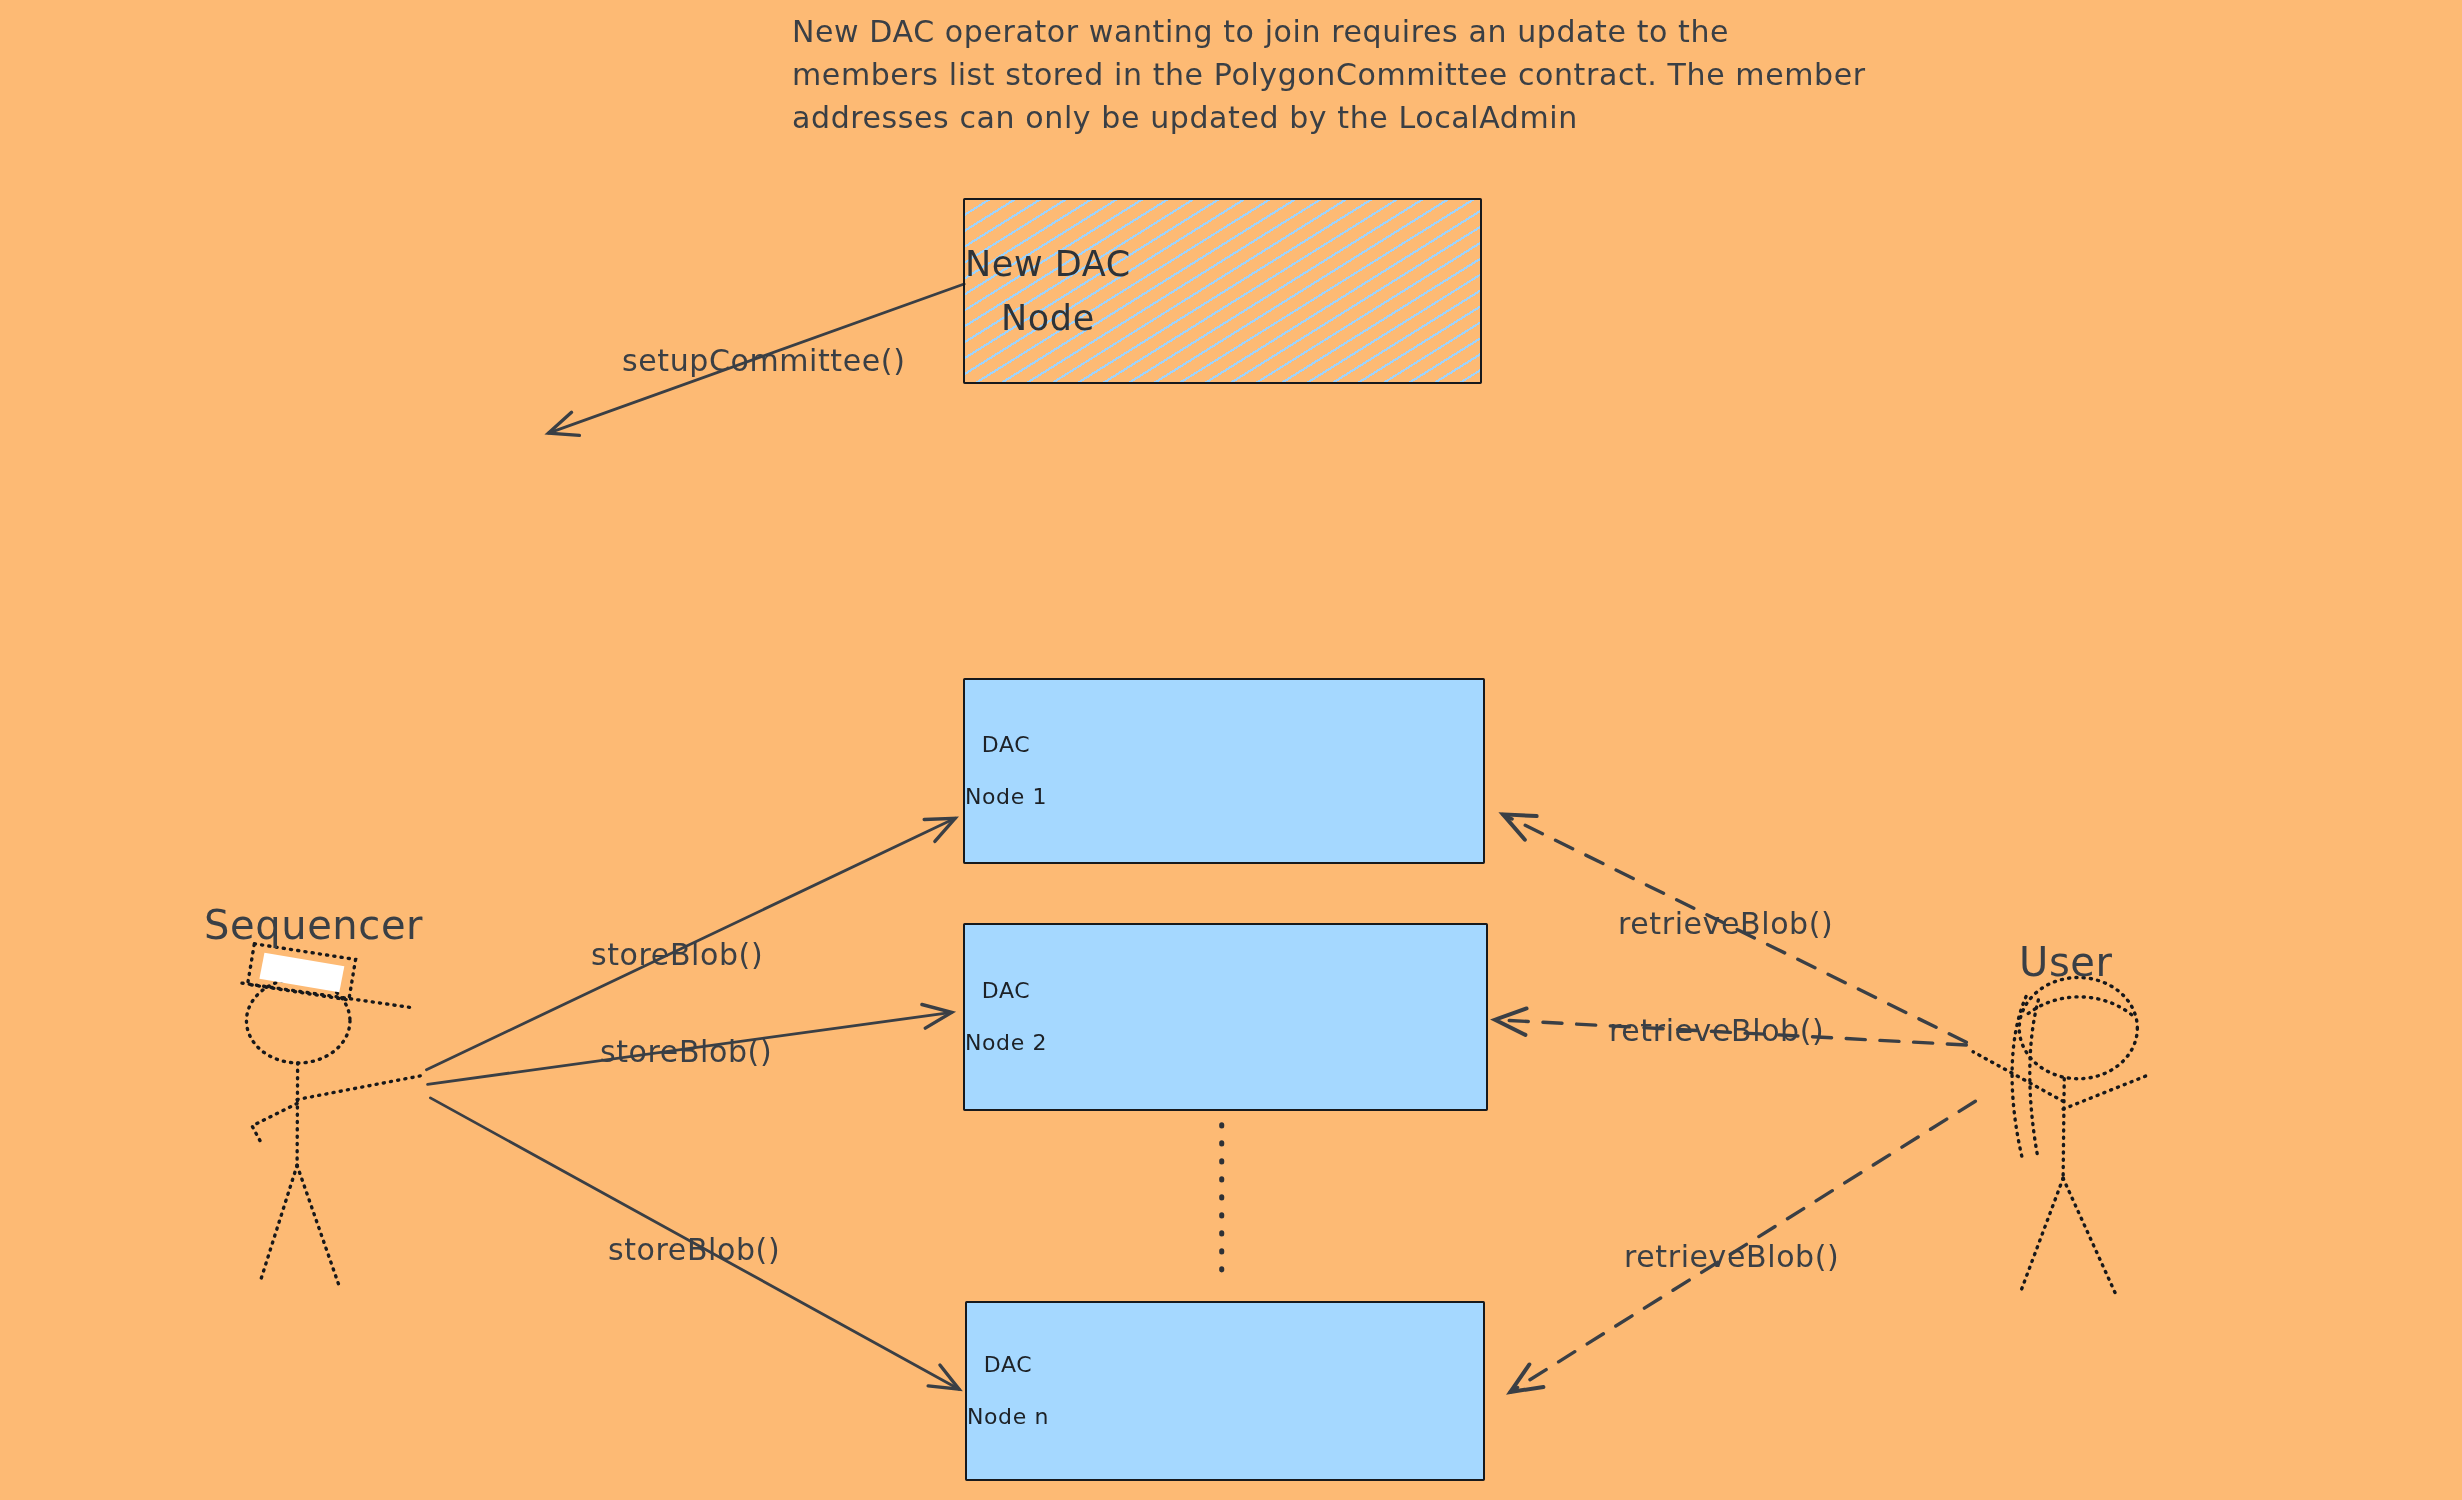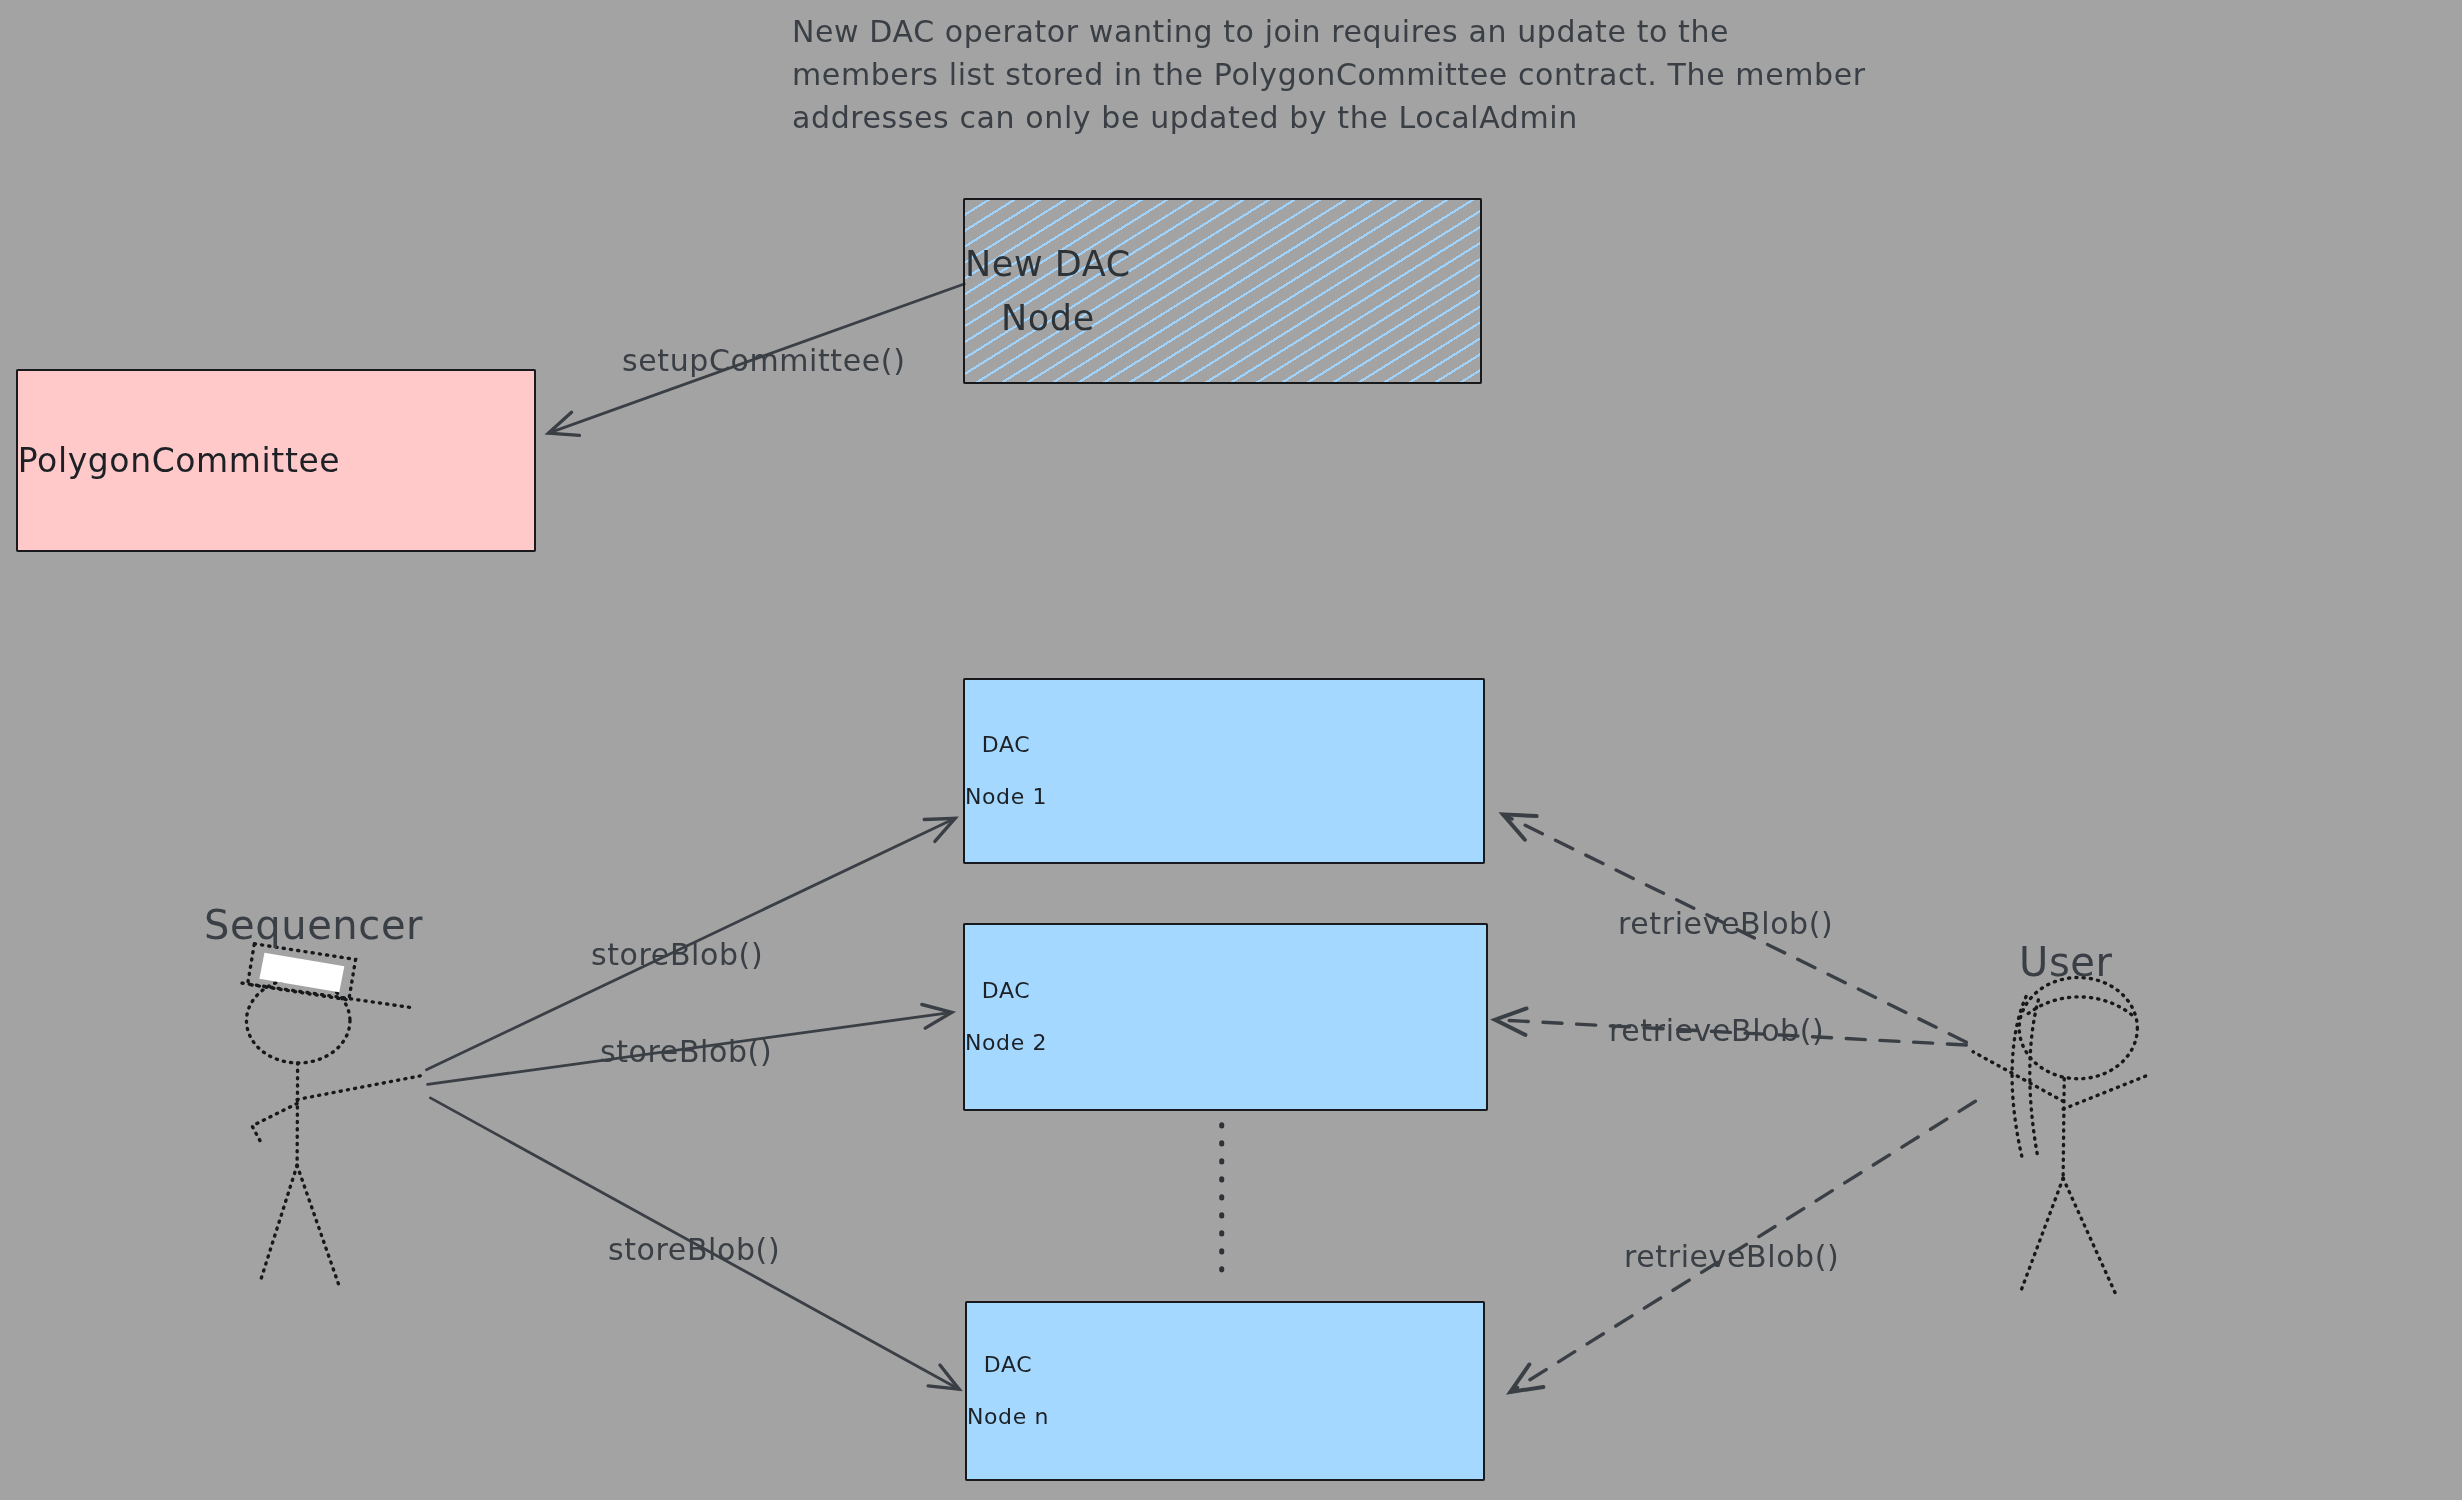--- a/index.html
+++ b/index.html
@@ -1,19 +1,19 @@
 <!DOCTYPE html>
 <html style="font-size:9px"><head>
 <meta charset="utf-8">
 <style>
   html,body{margin:0;padding:0;background:#000;}
   #canvas{
     position:relative;
     width:2462px;height:1500px;
-    background:#a3a3a3;
+    background:#fdba74;
     overflow:hidden;
     font-family:"DejaVu Sans", sans-serif;
   }
   .abs{position:absolute;}
   svg.layer{position:absolute;left:0;top:0;width:2462px;height:1500px;}
 
   .note{
     color:#3a3f45;
     font-size:30px;
     line-height:43px;
@@ -136,23 +136,20 @@
 
   <div class="abs actor-label" style="left:204px;top:862px;">Sequencer</div>
 
   <div class="abs actor-label" style="left:2019px;top:899px;">User</div>
 
   <div class="box box-hachure" style="left:963px;top:198px;width:519px;height:186px;">
     <div class="box-label">New DAC
 Node</div>
   </div>
 
-  <div class="box box-pink" style="left:15.8px;top:369px;width:520px;height:183px;">
-    <div class="box-label">PolygonCommittee</div>
-  </div>
 
   <div class="box box-blue" style="left:963px;top:678px;width:522px;height:186px;">
     <div class="box-label">DAC
 Node 1</div>
   </div>
 
   <div class="box box-blue" style="left:963px;top:923px;width:525px;height:188px;">
     <div class="box-label">DAC
 Node 2</div>
   </div>

